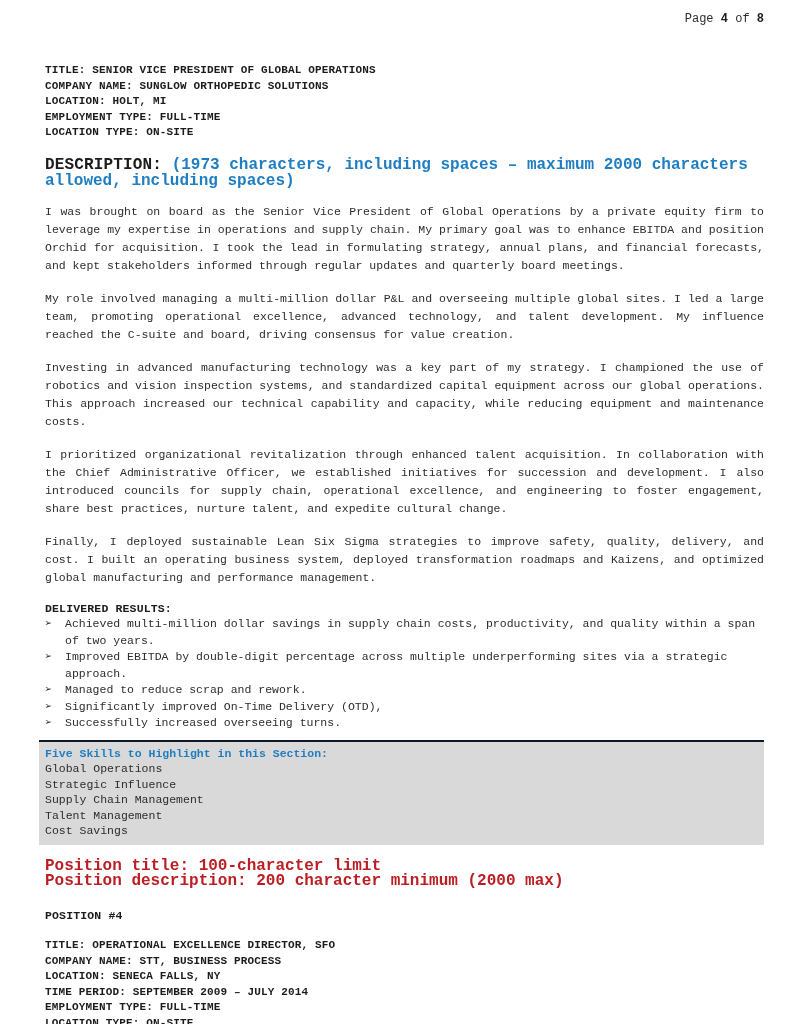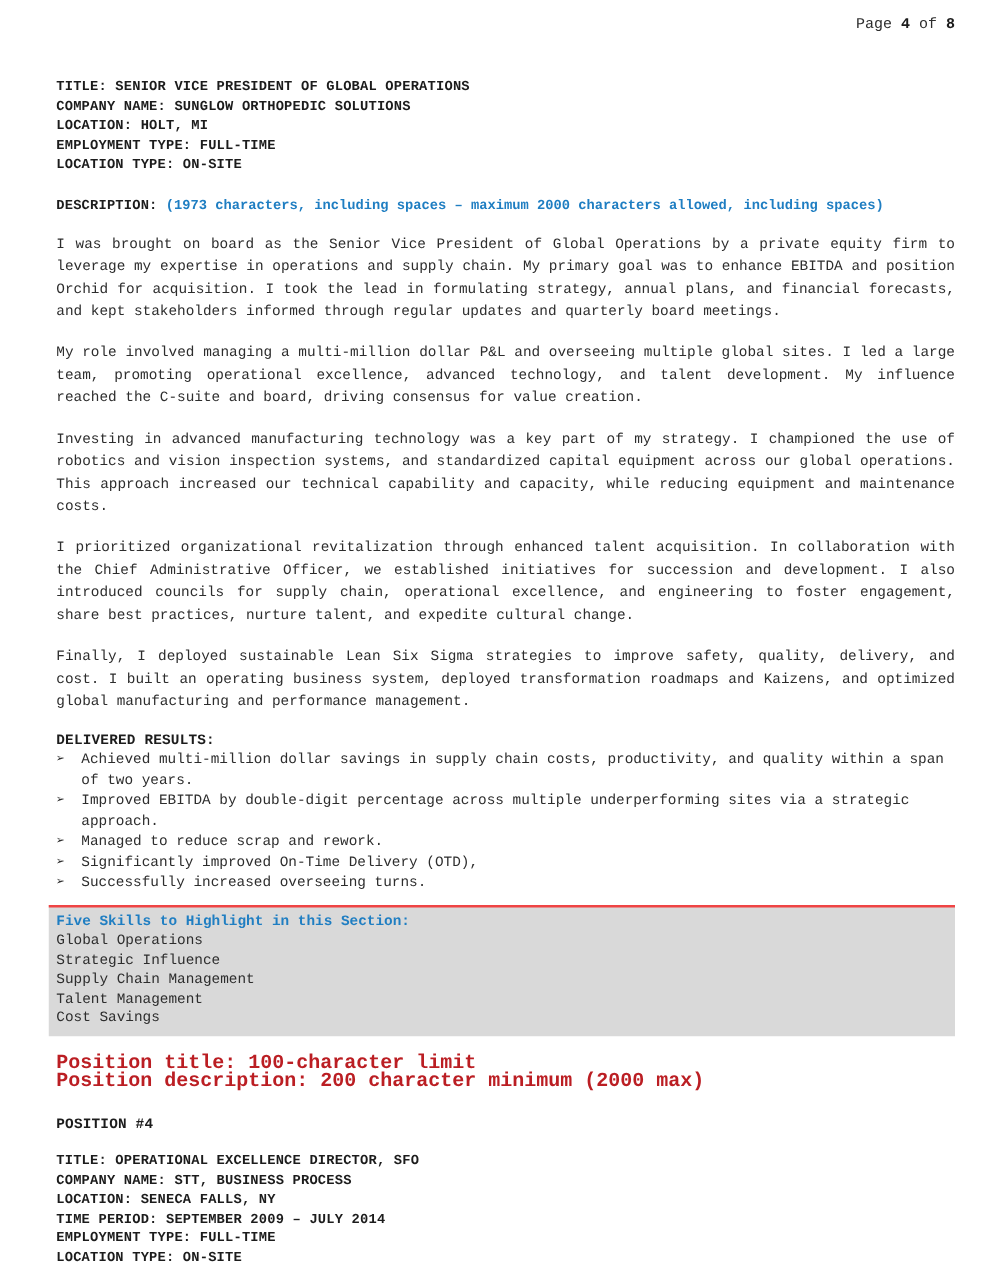--- a/index.html
+++ b/index.html
@@ -25,21 +25,21 @@
   .fields2 { margin-top:15px; }
   .field-line {
     font-weight:700;
     font-size:11px;
     line-height:15.5px;
     color:#1c1c1c;
     letter-spacing:0.15px;
   }
   .desc-line {
     margin-top:16px;
-    font-size:11px;
+    font-size:16px;
     line-height:16px;
   }
   .desc-line.second { margin-top:13px; }
   .desc-label { font-weight:700; color:#1c1c1c; letter-spacing:0.15px; }
   .desc-note  { font-weight:700; color:#1f7ec2; }
   .para {
     font-size:11.5px;
     line-height:18px;
     text-align:justify;
     margin:15px 0 0 0;
@@ -63,21 +63,21 @@
   .bullet .glyph {
     width:20px;
     flex:0 0 20px;
     color:#2d2d2d;
   }
   .skills-box {
     margin-top:8px;
     margin-left:-6px;
     margin-right:0;
     background:#d9d9d9;
-    border-top:2px solid #ef4444;
+    border-top:2px solid #0f172a;
     padding:4px 6px 6px 6px;
   }
   .skills-heading {
     font-weight:700;
     color:#1f7ec2;
     font-size:11.5px;
     line-height:15.5px;
   }
   .skill-line {
     font-size:11.5px;

